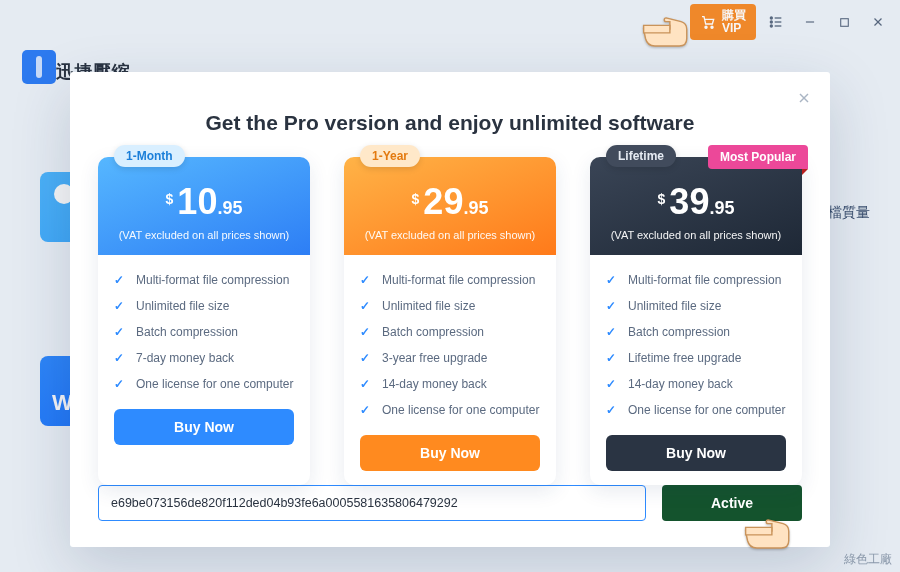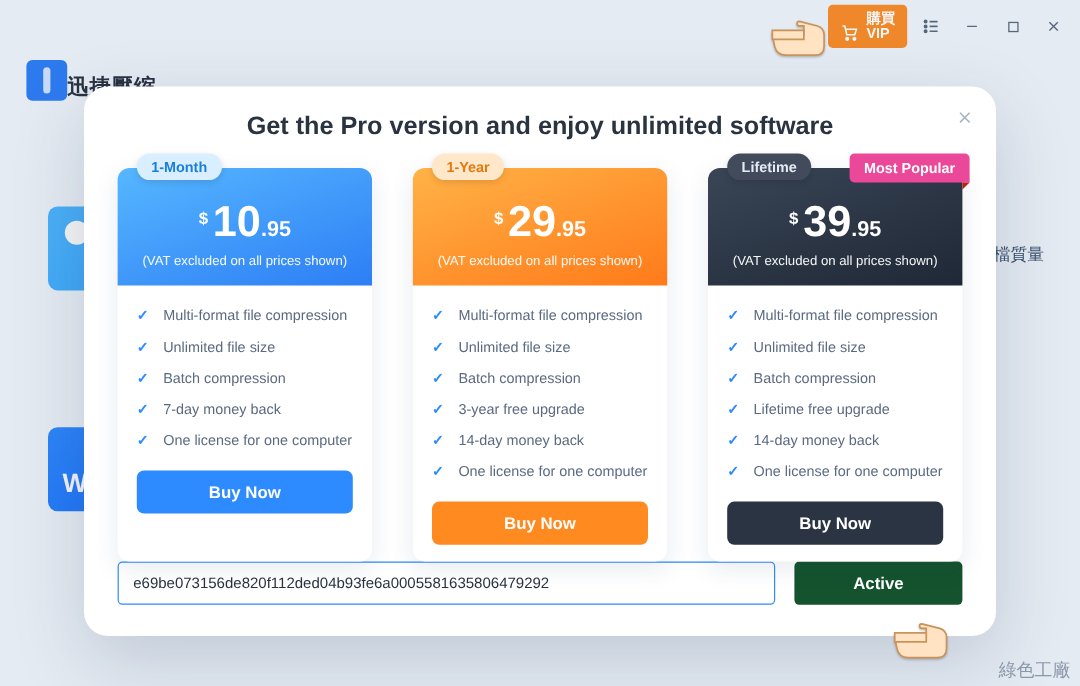--- a/index.html
+++ b/index.html
@@ -8,21 +8,21 @@
     background: #eef4fa;
     width: 900px; height: 572px; overflow: hidden; position: relative;
   }
   
   .titlebar {
     height: 44px; display: flex; align-items: center; justify-content: flex-end;
     padding: 0 8px; gap: 6px;
   }
   .vip-btn {
     background: #f88d2a; color: #fff; border-radius: 4px;
-    display: inline-flex; align-items: flex-end; gap: 6px;
+    display: inline-flex; align-items: center; gap: 6px;
     padding: 5px 10px; font-size: 12px; font-weight: 600; line-height: 1.1;
     cursor: pointer;
   }
   .vip-btn .cart { width: 16px; height: 16px; }
   .tb-icon {
     width: 28px; height: 28px; display: inline-flex;
     align-items: center; justify-content: center;
     color: #5a6b82; cursor: pointer; font-size: 14px;
   }
   
@@ -39,23 +39,23 @@
   .bg-card.blue1 { left: 40px; top: 172px; background: linear-gradient(135deg,#4fb8ff,#38a5ff); }
   .bg-card.blue2 { left: 40px; top: 356px; background: linear-gradient(135deg,#2f8bff,#1a6fff); }
   .bg-card .circ{ position:absolute; width:20px;height:20px;border-radius:50%;background:#fff; left:14px; top:12px;}
   .bg-card .w { position:absolute; left:12px; bottom:10px; color:#fff; font-weight:800; font-size:22px; }
   .side-label{ position:absolute; right:30px; top:204px; color:#3a5070; font-size:14px; }
   
   .dim { position:absolute; inset:0; background: rgba(20,30,50,.04); }
   
   .modal {
     position: absolute; left: 50%; top: 72px; transform: translateX(-50%);
-    width: 760px; background: #fff; border-radius: 20px;
+    width: 760px; background: #fff; border-radius: 3px;
     box-shadow: 0 20px 60px rgba(30,50,90,.18);
-    padding: 22px 28px 26px;
+    padding: 39px 28px 26px;
   }
   .modal-title { text-align:center; font-size: 21px; font-weight: 700; color:#2a3340; }
   .close-x { position:absolute; right:18px; top:18px; color:#aab5c4; cursor:pointer; font-size:18px;}
   .plans { display:flex; gap: 34px; margin-top: 22px; }
   .plan {
     flex:1; background:#fff; border-radius: 10px;
     box-shadow: 0 6px 20px rgba(30,60,110,.10); overflow: visible; position:relative;
     padding-bottom: 14px;
   }
   .plan .badge {
@@ -108,21 +108,21 @@
     flex:0 0 140px; background:#14532d; color:#fff; font-weight:700;
     border-radius:4px; display:flex; align-items:center; justify-content:center;
     cursor:pointer; font-size:14px;
   }
   
   .hand{ position:absolute; width:60px; height:50px; pointer-events:none; }
   .hand svg{ width:100%; height:100%; filter: drop-shadow(0 1px 1px rgba(0,0,0,.25)); }
   .hand.top{ left:638px; top:6px; }
   .hand.bot{ left:740px; top:508px; }
   
-  .wm{ position:absolute; right:8px; bottom:4px; font-size:15px; color:#8a98aa;}
+  .wm{ position:absolute; right:8px; bottom:4px; font-size:12px; color:#8a98aa;}
 </style>
 </head>
 <body>
 
 <div class="titlebar">
   <div class="vip-btn">
     <svg class="cart" viewBox="0 0 24 24" fill="none" stroke="#fff" stroke-width="2">
       <circle cx="9" cy="20" r="1.6" fill="#fff"></circle>
         <circle cx="18" cy="20" r="1.6" fill="#fff"></circle>
       <path d="M3 4h3l2.5 11h10l2-7H7"></path>

